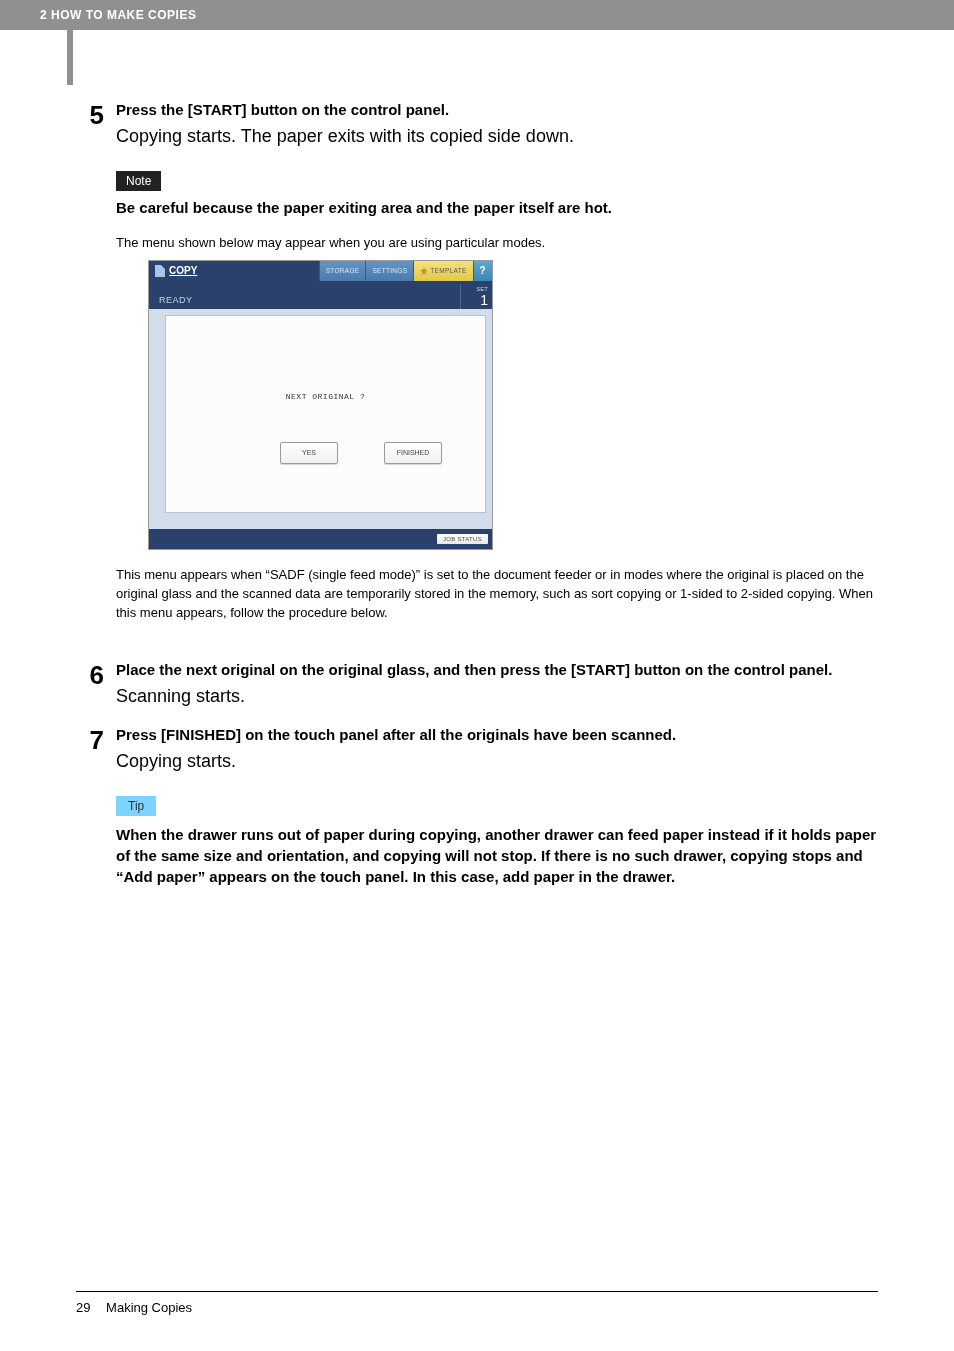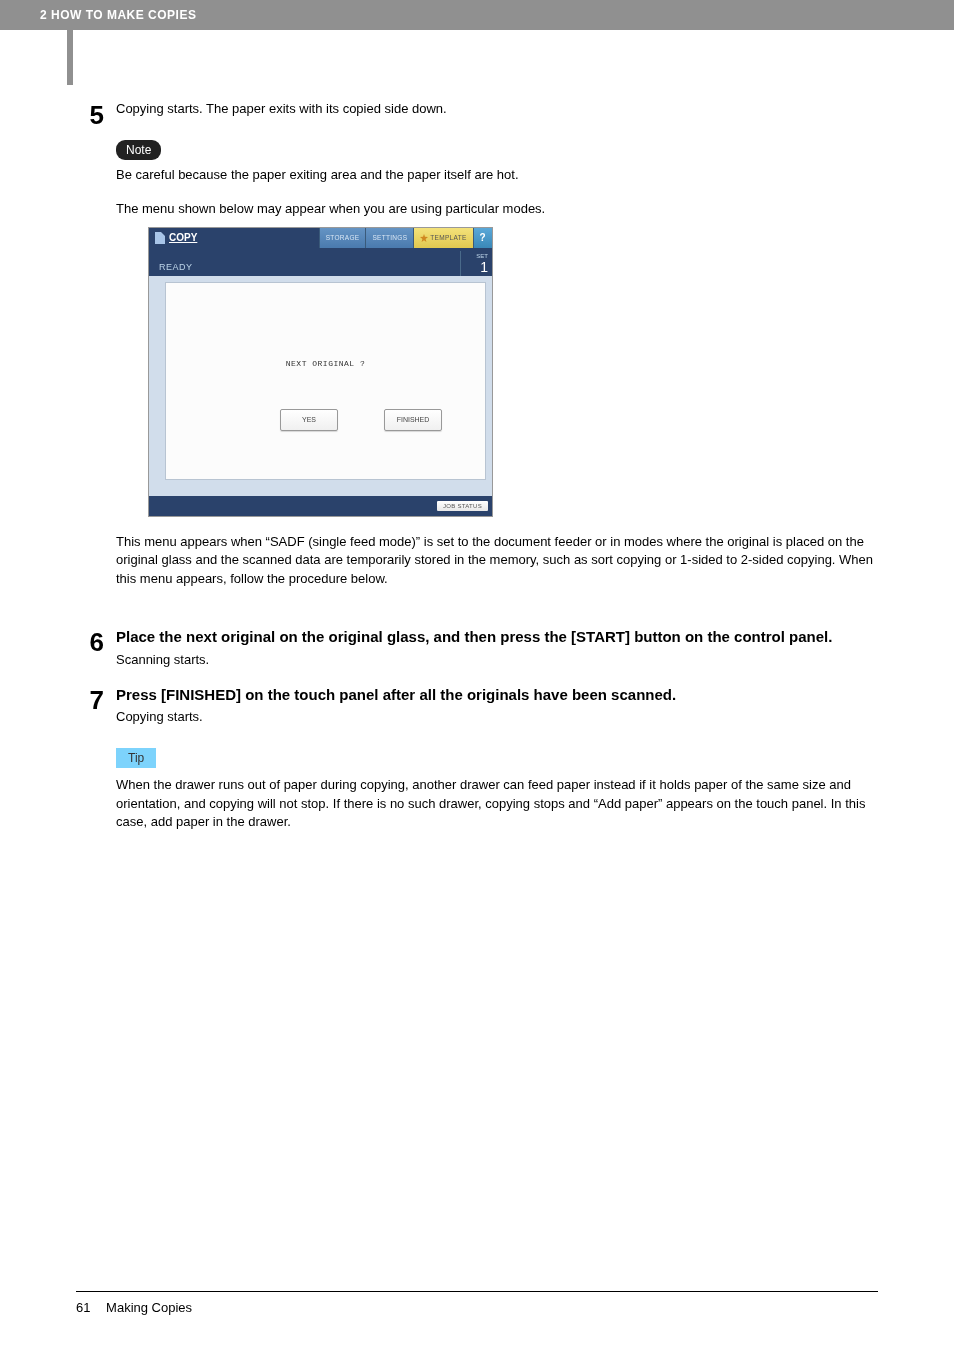--- a/index.html
+++ b/index.html
@@ -52,38 +52,38 @@
     .step-body {
       flex: 1;
     }
     .step-title {
       font-weight: bold;
       font-size: 15px;
       margin-bottom: 4px;
       line-height: 1.3;
     }
     .step-text {
-      font-size: 13px;
+      font-size: 18px;
       line-height: 1.4;
     }
     .note-label {
       display: inline-block;
       background: #222;
       color: #fff;
       font-size: 12px;
       padding: 3px 10px;
       margin-top: 22px;
       margin-bottom: 6px;
-      border-radius: 9px;
     }
     .note-text, .tip-text {
-      font-size: 13px;
+      font-size: 15px;
       margin-left: 0;
       margin-bottom: 16px;
       line-height: 1.4;
+      font-weight: bold;
     }
     .intro-text {
       font-size: 13px;
       margin-bottom: 8px;
       line-height: 1.4;
     }
     .post-panel-text {
       font-size: 13px;
       line-height: 1.45;
       margin-top: 16px;
@@ -278,20 +278,21 @@
 <div class="header-bar">
   <span>2 HOW TO MAKE COPIES</span>
 </div>
 <div class="side-strip"></div>
 
 <div class="content">
 
   <div class="step">
     <div class="step-number">5</div>
     <div class="step-body">
+      <div class="step-title">Press the [START] button on the control panel.</div>
       <div class="step-text">Copying starts. The paper exits with its copied side down.</div>
 
       <div class="note-label">Note</div>
       <div class="note-text">Be careful because the paper exiting area and the paper itself are hot.</div>
 
       <div class="intro-text">The menu shown below may appear when you are using particular modes.</div>
 
       
       <div class="panel">
         <div class="panel-header">
@@ -347,15 +348,15 @@
       <div class="step-text">Copying starts.</div>
 
       <div class="tip-label">Tip</div>
       <div class="tip-text">When the drawer runs out of paper during copying, another drawer can feed paper instead if it holds paper of the same size and orientation, and copying will not stop. If there is no such drawer, copying stops and “Add paper” appears on the touch panel. In this case, add paper in the drawer.</div>
     </div>
   </div>
 
 </div>
 
 <div class="footer">
-  <span class="footer-page">61</span>
+  <span class="footer-page">29</span>
   <span>Making Copies</span>
 </div>
 
 </body></html>

